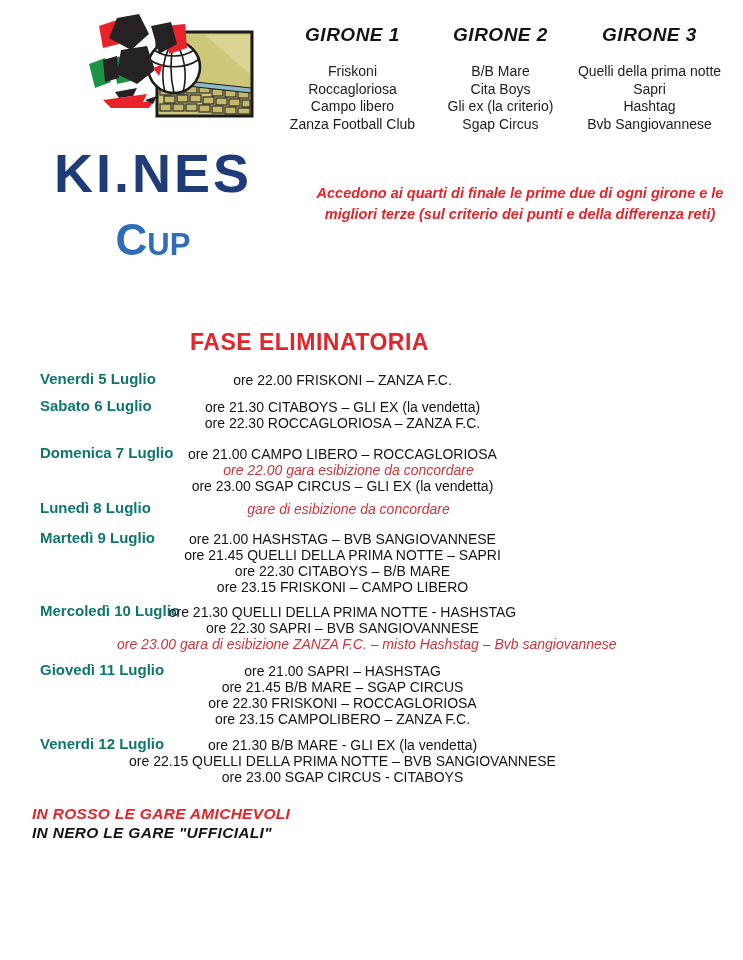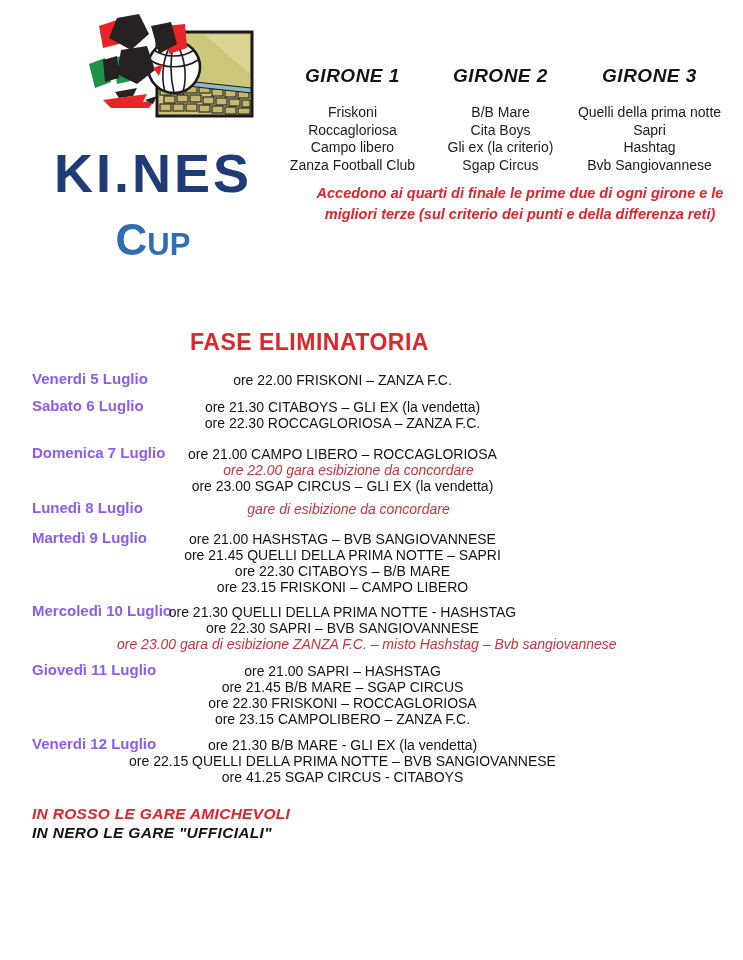--- a/index.html
+++ b/index.html
@@ -23,38 +23,38 @@
     font-variant:small-caps;color:#2f6db6;line-height:1;
   }
   
   .groups-section{position:absolute;top:24px;left:0;width:743px;height:150px;}
   .group-col{position:absolute;top:0;width:175px;text-align:center;}
   .group-col:nth-child(1){left:265px;}
   .group-col:nth-child(2){left:413px;}
   .group-col:nth-child(3){left:562px;}
   .group-name{
     font-size:19px;font-weight:bold;font-style:italic;
-    color:#141414;letter-spacing:.5px;margin-bottom:17px;margin-top:41px;
+    color:#141414;letter-spacing:.5px;margin-bottom:17px;
   }
   .team{font-size:14px;color:#1c1c1c;line-height:17.5px;white-space:nowrap;}
   
   .note{
     position:absolute;left:303px;top:183px;width:434px;
     text-align:center;font-size:14.5px;font-weight:bold;font-style:italic;
     color:#e2242b;line-height:21px;
   }
   
   .fase-title{
     position:absolute;left:0;top:329px;width:619px;text-align:center;
     font-size:23px;font-weight:bold;color:#e2242b;letter-spacing:.5px;
   }
   .day{position:absolute;left:0;width:743px;}
   .day-date{
-    position:absolute;left:32px;top:0;
-    font-size:15px;font-weight:bold;color:#8b5cf6;white-space:nowrap;
+    position:absolute;left:40px;top:0;
+    font-size:15px;font-weight:bold;color:#0f766e;white-space:nowrap;
   }
   .day-matches{position:absolute;left:105px;top:2px;width:475px;text-align:center;}
   .match{font-size:14px;line-height:16px;color:#141414;white-space:nowrap;}
   .match.friendly{color:#c9353d;font-style:italic;margin-left:12px;}
   
   .legend{position:absolute;left:32px;top:804px;}
   .legend-line{
     font-size:15.5px;font-weight:bold;font-style:italic;
     line-height:19px;letter-spacing:.3px;white-space:nowrap;
   }
@@ -208,21 +208,21 @@
           <div class="match">ore 21.45 B/B MARE – SGAP CIRCUS</div>
           <div class="match">ore 22.30 FRISKONI – ROCCAGLORIOSA</div>
           <div class="match">ore 23.15 CAMPOLIBERO – ZANZA F.C.</div>
         </div>
       </div>
       <div class="day" style="top: 735px;">
         <div class="day-date">Venerdi 12 Luglio</div>
         <div class="day-matches">
           <div class="match">ore 21.30 B/B MARE - GLI EX (la vendetta)</div>
           <div class="match">ore 22.15 QUELLI DELLA PRIMA NOTTE – BVB SANGIOVANNESE</div>
-          <div class="match">ore 41.25 SGAP CIRCUS - CITABOYS</div>
+          <div class="match">ore 23.00 SGAP CIRCUS - CITABOYS</div>
         </div>
       </div>
     </div>
 
   <div class="legend">
     <div class="legend-line legend-red">IN ROSSO LE GARE AMICHEVOLI</div>
     <div class="legend-line legend-black">IN NERO LE GARE "UFFICIALI"</div>
   </div>
 
 </div>

